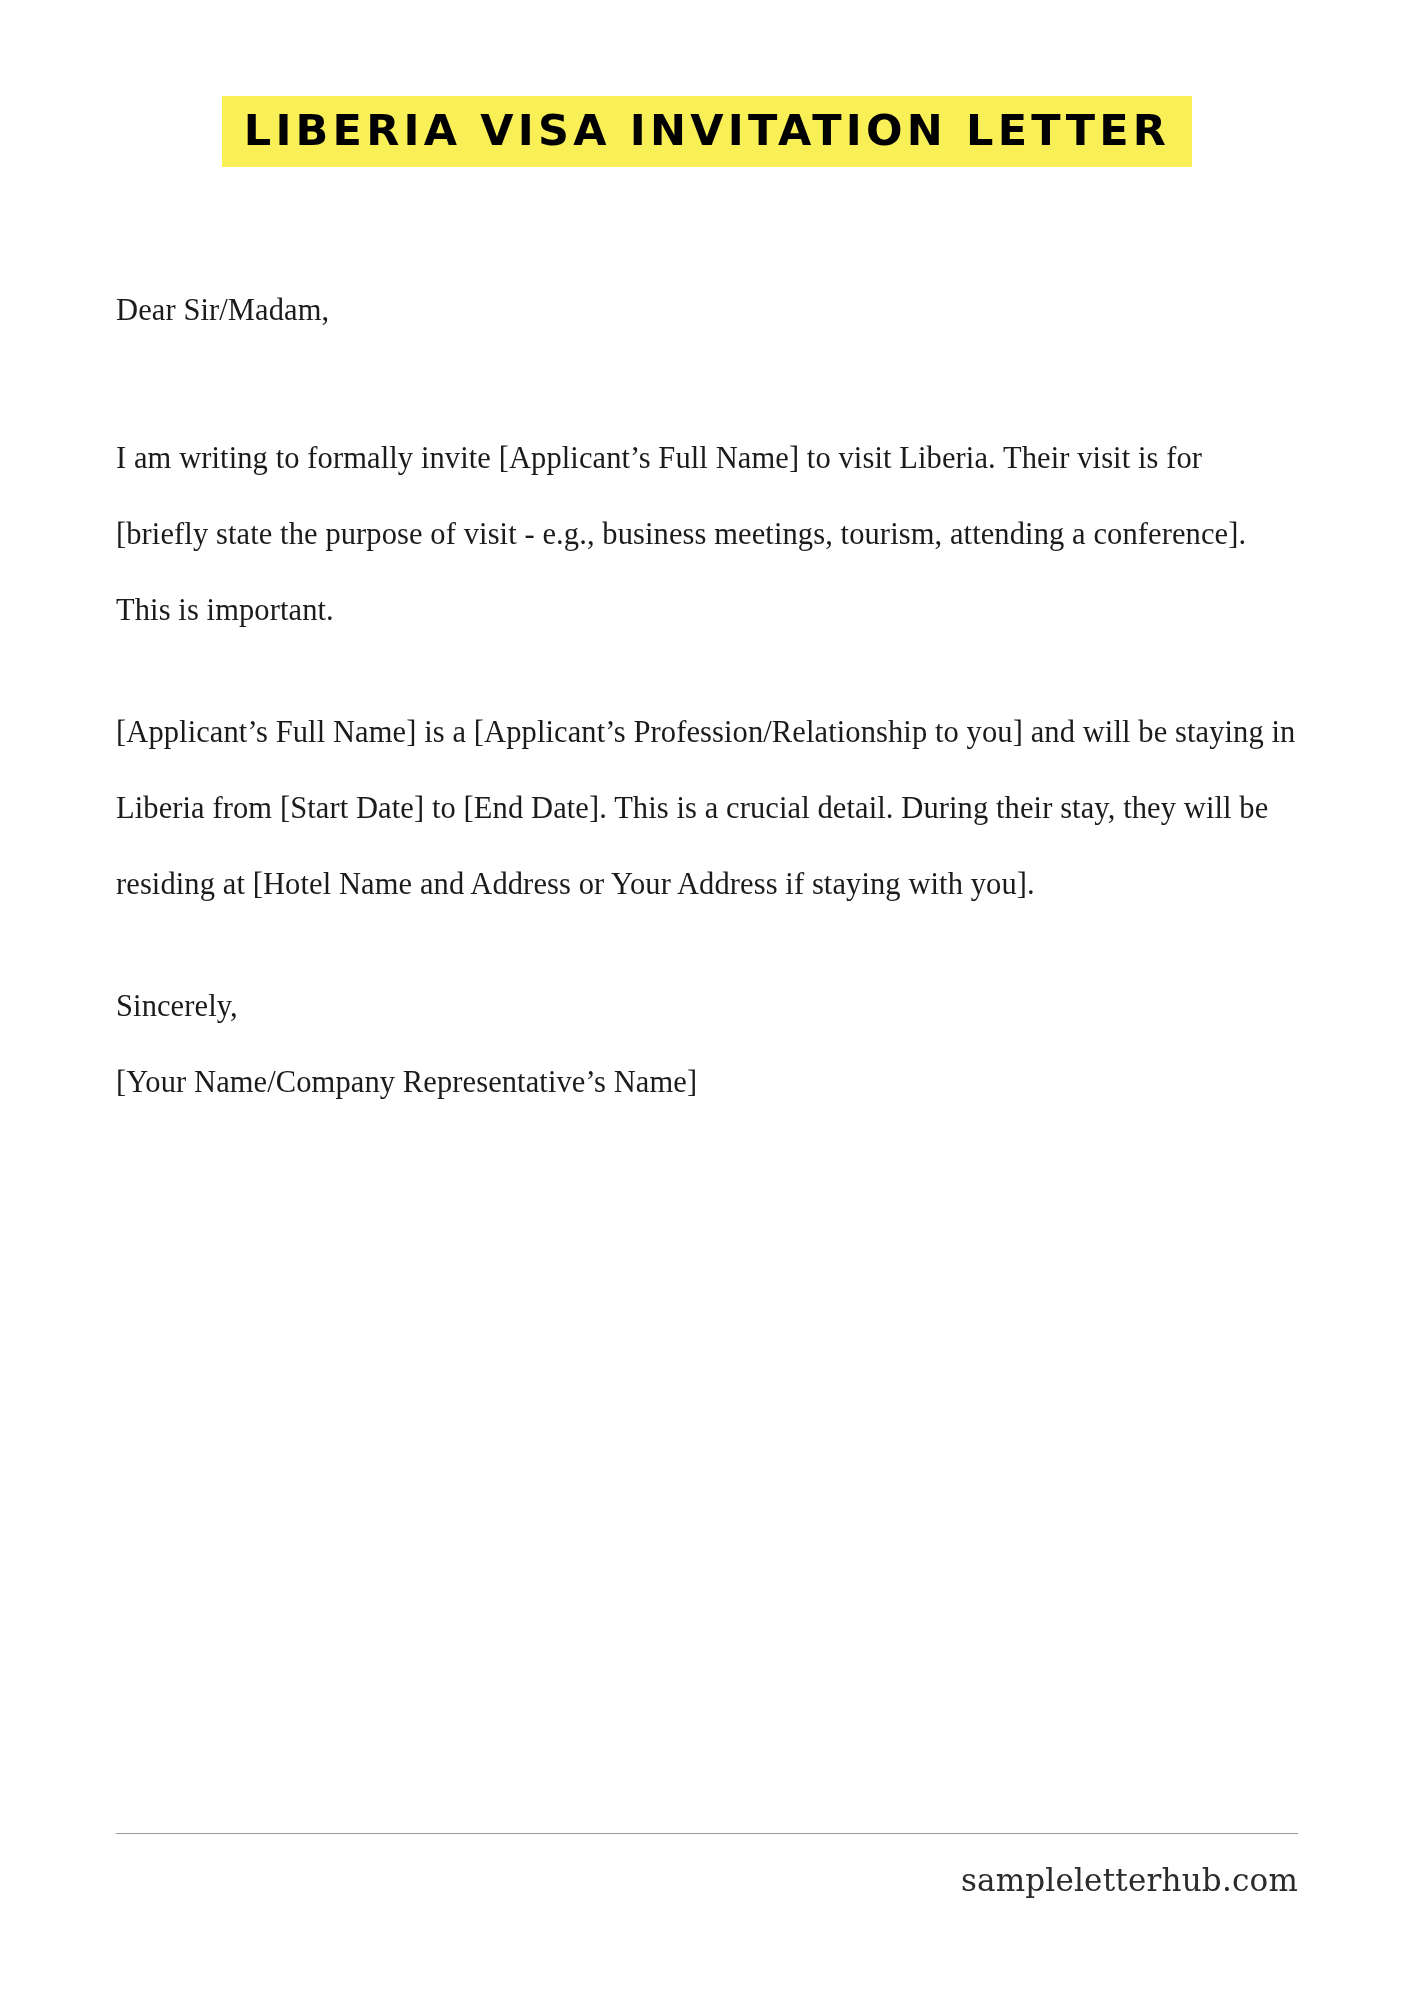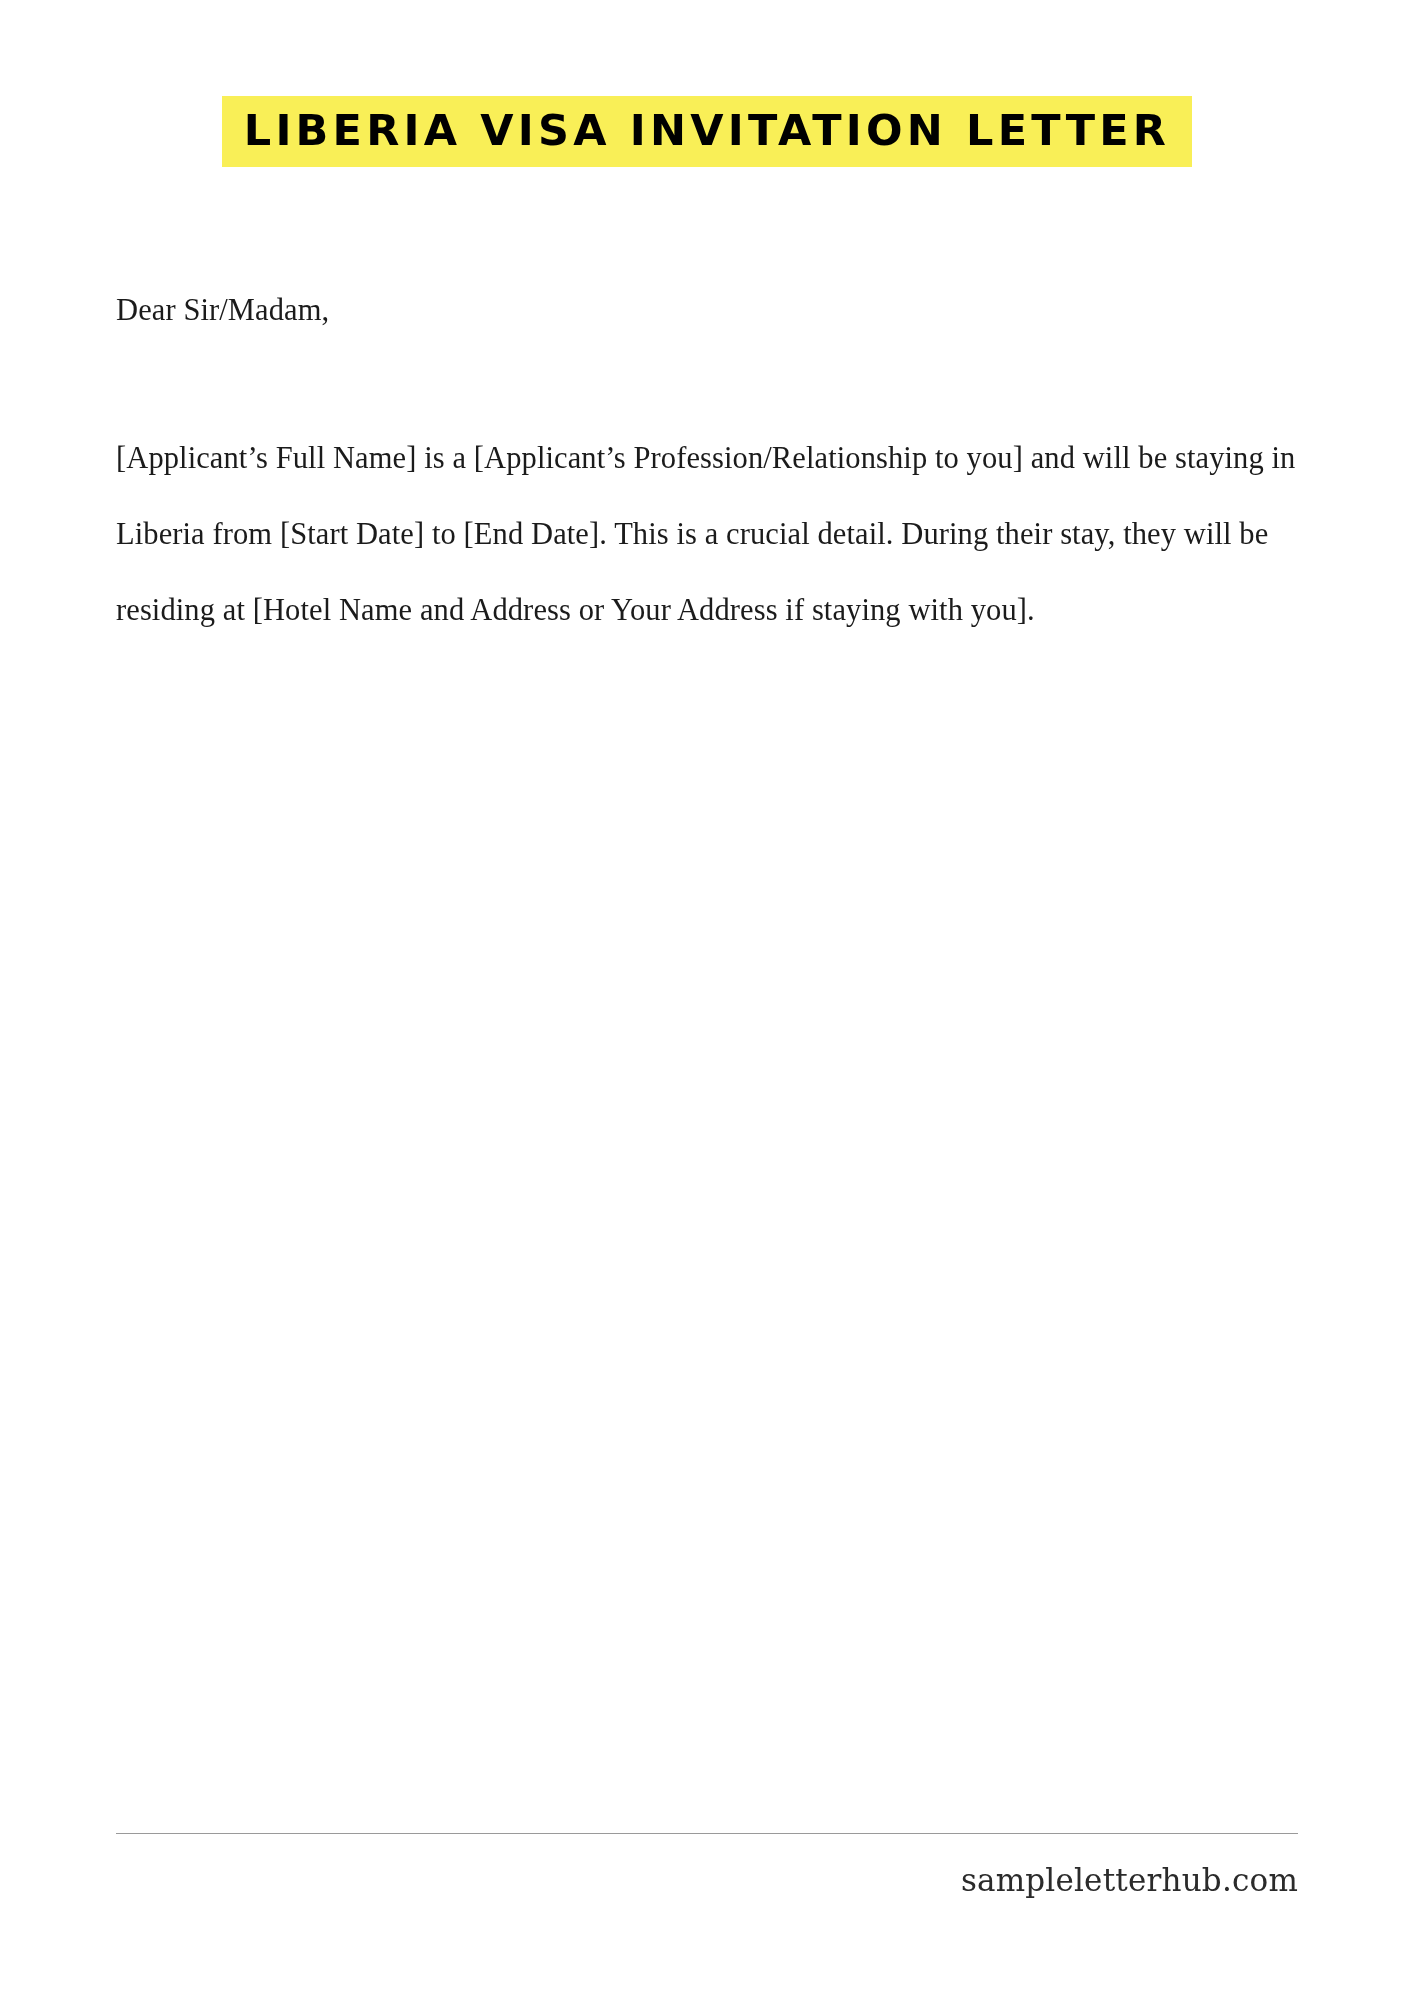--- a/index.html
+++ b/index.html
@@ -97,24 +97,29 @@
 <div class="page">
 
   <div class="title-wrap">
     <span class="title">LIBERIA VISA INVITATION LETTER</span>
   </div>
 
   <div class="body-block">
 
     <p class="para salutation">Dear Sir/Madam,</p>
 
+    <p class="para">I am writing to formally invite [Applicant’s Full Name] to visit Liberia. Their visit is for [briefly state the purpose of visit - e.g., business meetings, tourism, attending a conference]. This is important.</p>
 
     <p class="para">[Applicant’s Full Name] is a [Applicant’s Profession/Relationship to you] and will be staying in Liberia from [Start Date] to [End Date]. This is a crucial detail. During their stay, they will be residing at [Hotel Name and Address or Your Address if staying with you].</p>
 
 
+    <div class="sig-block">
+      <p class="para tight">Sincerely,</p>
+      <p class="para sig-line">[Your Name/Company Representative’s Name]</p>
+    </div>
 
   </div>
 
   <div class="divider"></div>
 
   <div class="footer">sampleletterhub.com</div>
 
 </div>
 
 </body></html>

